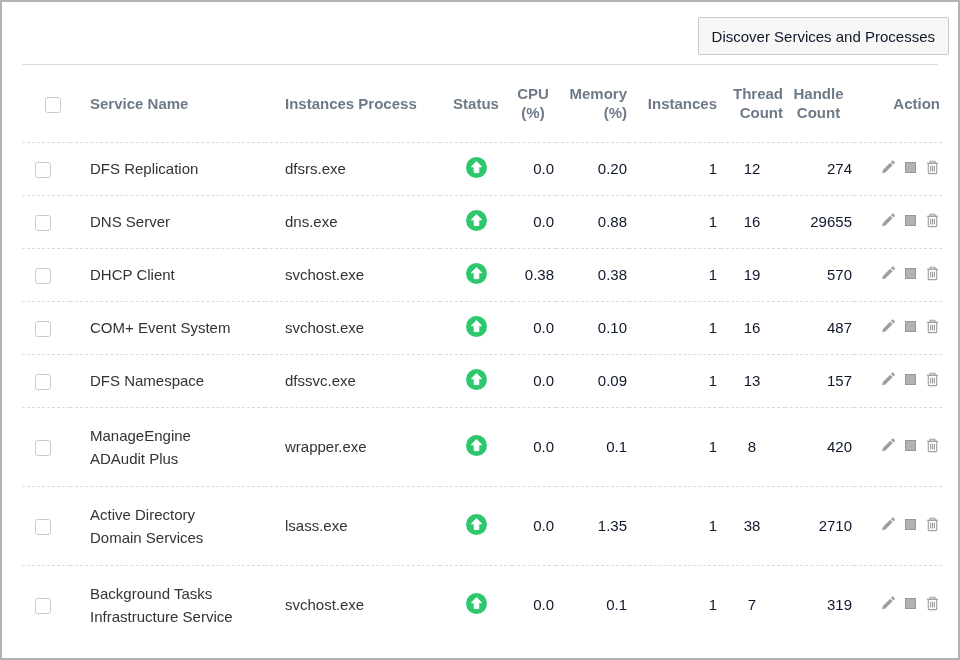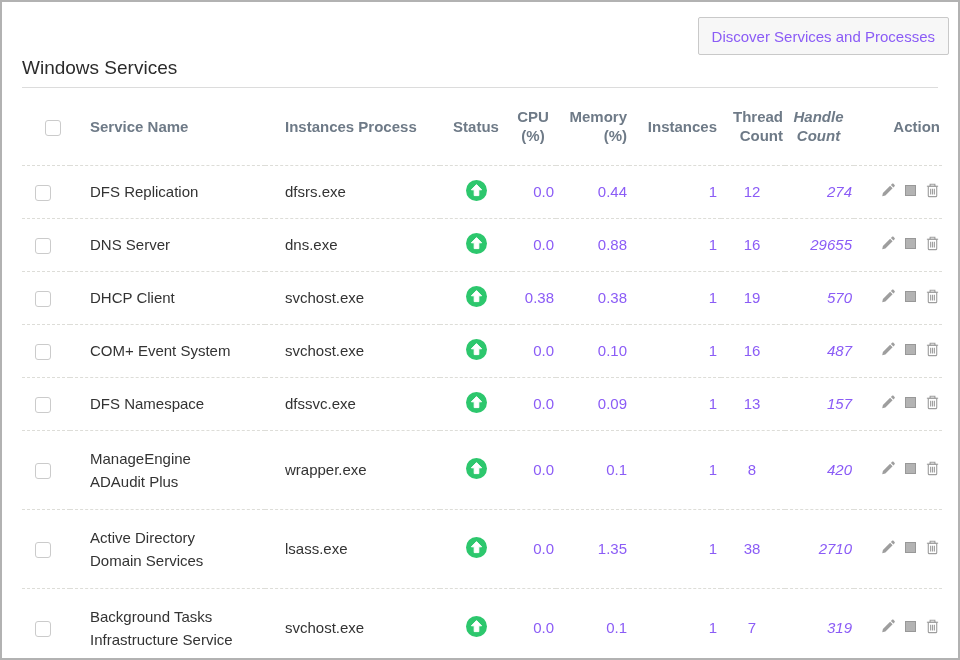--- a/index.html
+++ b/index.html
@@ -16,21 +16,21 @@
 
   .topbar {
     display: flex;
     justify-content: flex-end;
     padding: 15px 9px 0 0;
     height: 54px;
   }
   .discover-btn {
     font-family: "Liberation Sans", "DejaVu Sans", sans-serif;
     font-size: 15px;
-    color: #8b5cf6;
+    color: #0f172a;
     background: #f7f7f7;
     border: 1px solid #c9c9c9;
     border-radius: 2px;
     padding: 9px 13px;
     height: 38px;
     cursor: pointer;
   }
 
   .title {
     margin: 1px 0 0 20px;
@@ -76,25 +76,25 @@
   .c-name   { text-align: left; padding-left: 20px; }
   td.c-name { white-space: pre-line; line-height: 23px; }
   .c-proc   { text-align: left; padding-left: 20px; }
   .c-status { text-align: center; }
   .c-cpu    { text-align: right; padding-right: 2px; }
   th.c-cpu  { text-align: center; }
   .c-mem    { text-align: right; padding-right: 2px; }
   .c-inst   { text-align: right; padding-right: 4px; }
   .c-thread { text-align: center; padding-right: 2px; }
   th.c-thread { text-align: right; }
-  .c-handle { text-align: right; padding-right: 2px; font-style: italic; }
+  .c-handle { text-align: right; padding-right: 2px; }
   th.c-handle { text-align: center; }
   .c-action { text-align: right; padding-right: 2px; }
 
-  .val { color: #8b5cf6; cursor: pointer; }
+  .val { color: #0f172a; cursor: pointer; }
 
   .checkbox {
     display: inline-block;
     width: 16px; height: 16px;
     border: 1px solid #cbcbcb;
     border-radius: 3px;
     background: #fff;
     margin-left: 13px;
     vertical-align: middle;
     cursor: pointer;
@@ -117,21 +117,20 @@
 </style>
 </head>
 <body>
 
 <div class="frame">
 
   <div class="topbar">
     <button class="discover-btn">Discover Services and Processes</button>
   </div>
 
-  <h1 class="title">Windows Services</h1>
   <div class="title-rule"></div>
 
   <table class="svc-table">
     <colgroup>
       <col style="width:48px">
         <col style="width:195px">
         <col style="width:175px">
         <col style="width:72px">
       <col style="width:44px">
         <col style="width:73px">
@@ -158,21 +157,21 @@
 
       <tr>
         <td class="c-check"><span class="checkbox"></span></td>
         <td class="c-name">DFS Replication</td>
         <td class="c-proc">dfsrs.exe</td>
         <td class="c-status"><span class="status-icon"><svg width="21" height="21" viewBox="0 0 21 21">
                 <circle cx="10.5" cy="10.5" r="10.5" fill="#2dc76d"></circle>
                 <path d="M10.5 4.6 L15.6 9.8 H12.8 V15.6 H8.2 V9.8 H5.4 Z" fill="#fff" stroke="#fff" stroke-width="1" stroke-linejoin="round"></path>
               </svg></span></td>
         <td class="c-cpu"><span class="val">0.0</span></td>
-        <td class="c-mem"><span class="val">0.44</span></td>
+        <td class="c-mem"><span class="val">0.20</span></td>
         <td class="c-inst"><span class="val">1</span></td>
         <td class="c-thread"><span class="val">12</span></td>
         <td class="c-handle"><span class="val">274</span></td>
         <td class="c-action"><span class="actions">
               <span class="act">
                 <svg width="16" height="16" viewBox="0 0 16 16">
                   <path fill="#9e9e9e" d="M12.1 1.8c.4-.4 1-.4 1.4 0l1.1 1.1c.4.4.4 1 0 1.4l-1.2 1.2-2.5-2.5 1.2-1.2z"></path>
                   <path fill="#9e9e9e" d="M10.1 3.8l2.5 2.5-7.2 7.2-3.2.7.7-3.2 7.2-7.2z"></path>
                 </svg>
               </span>

